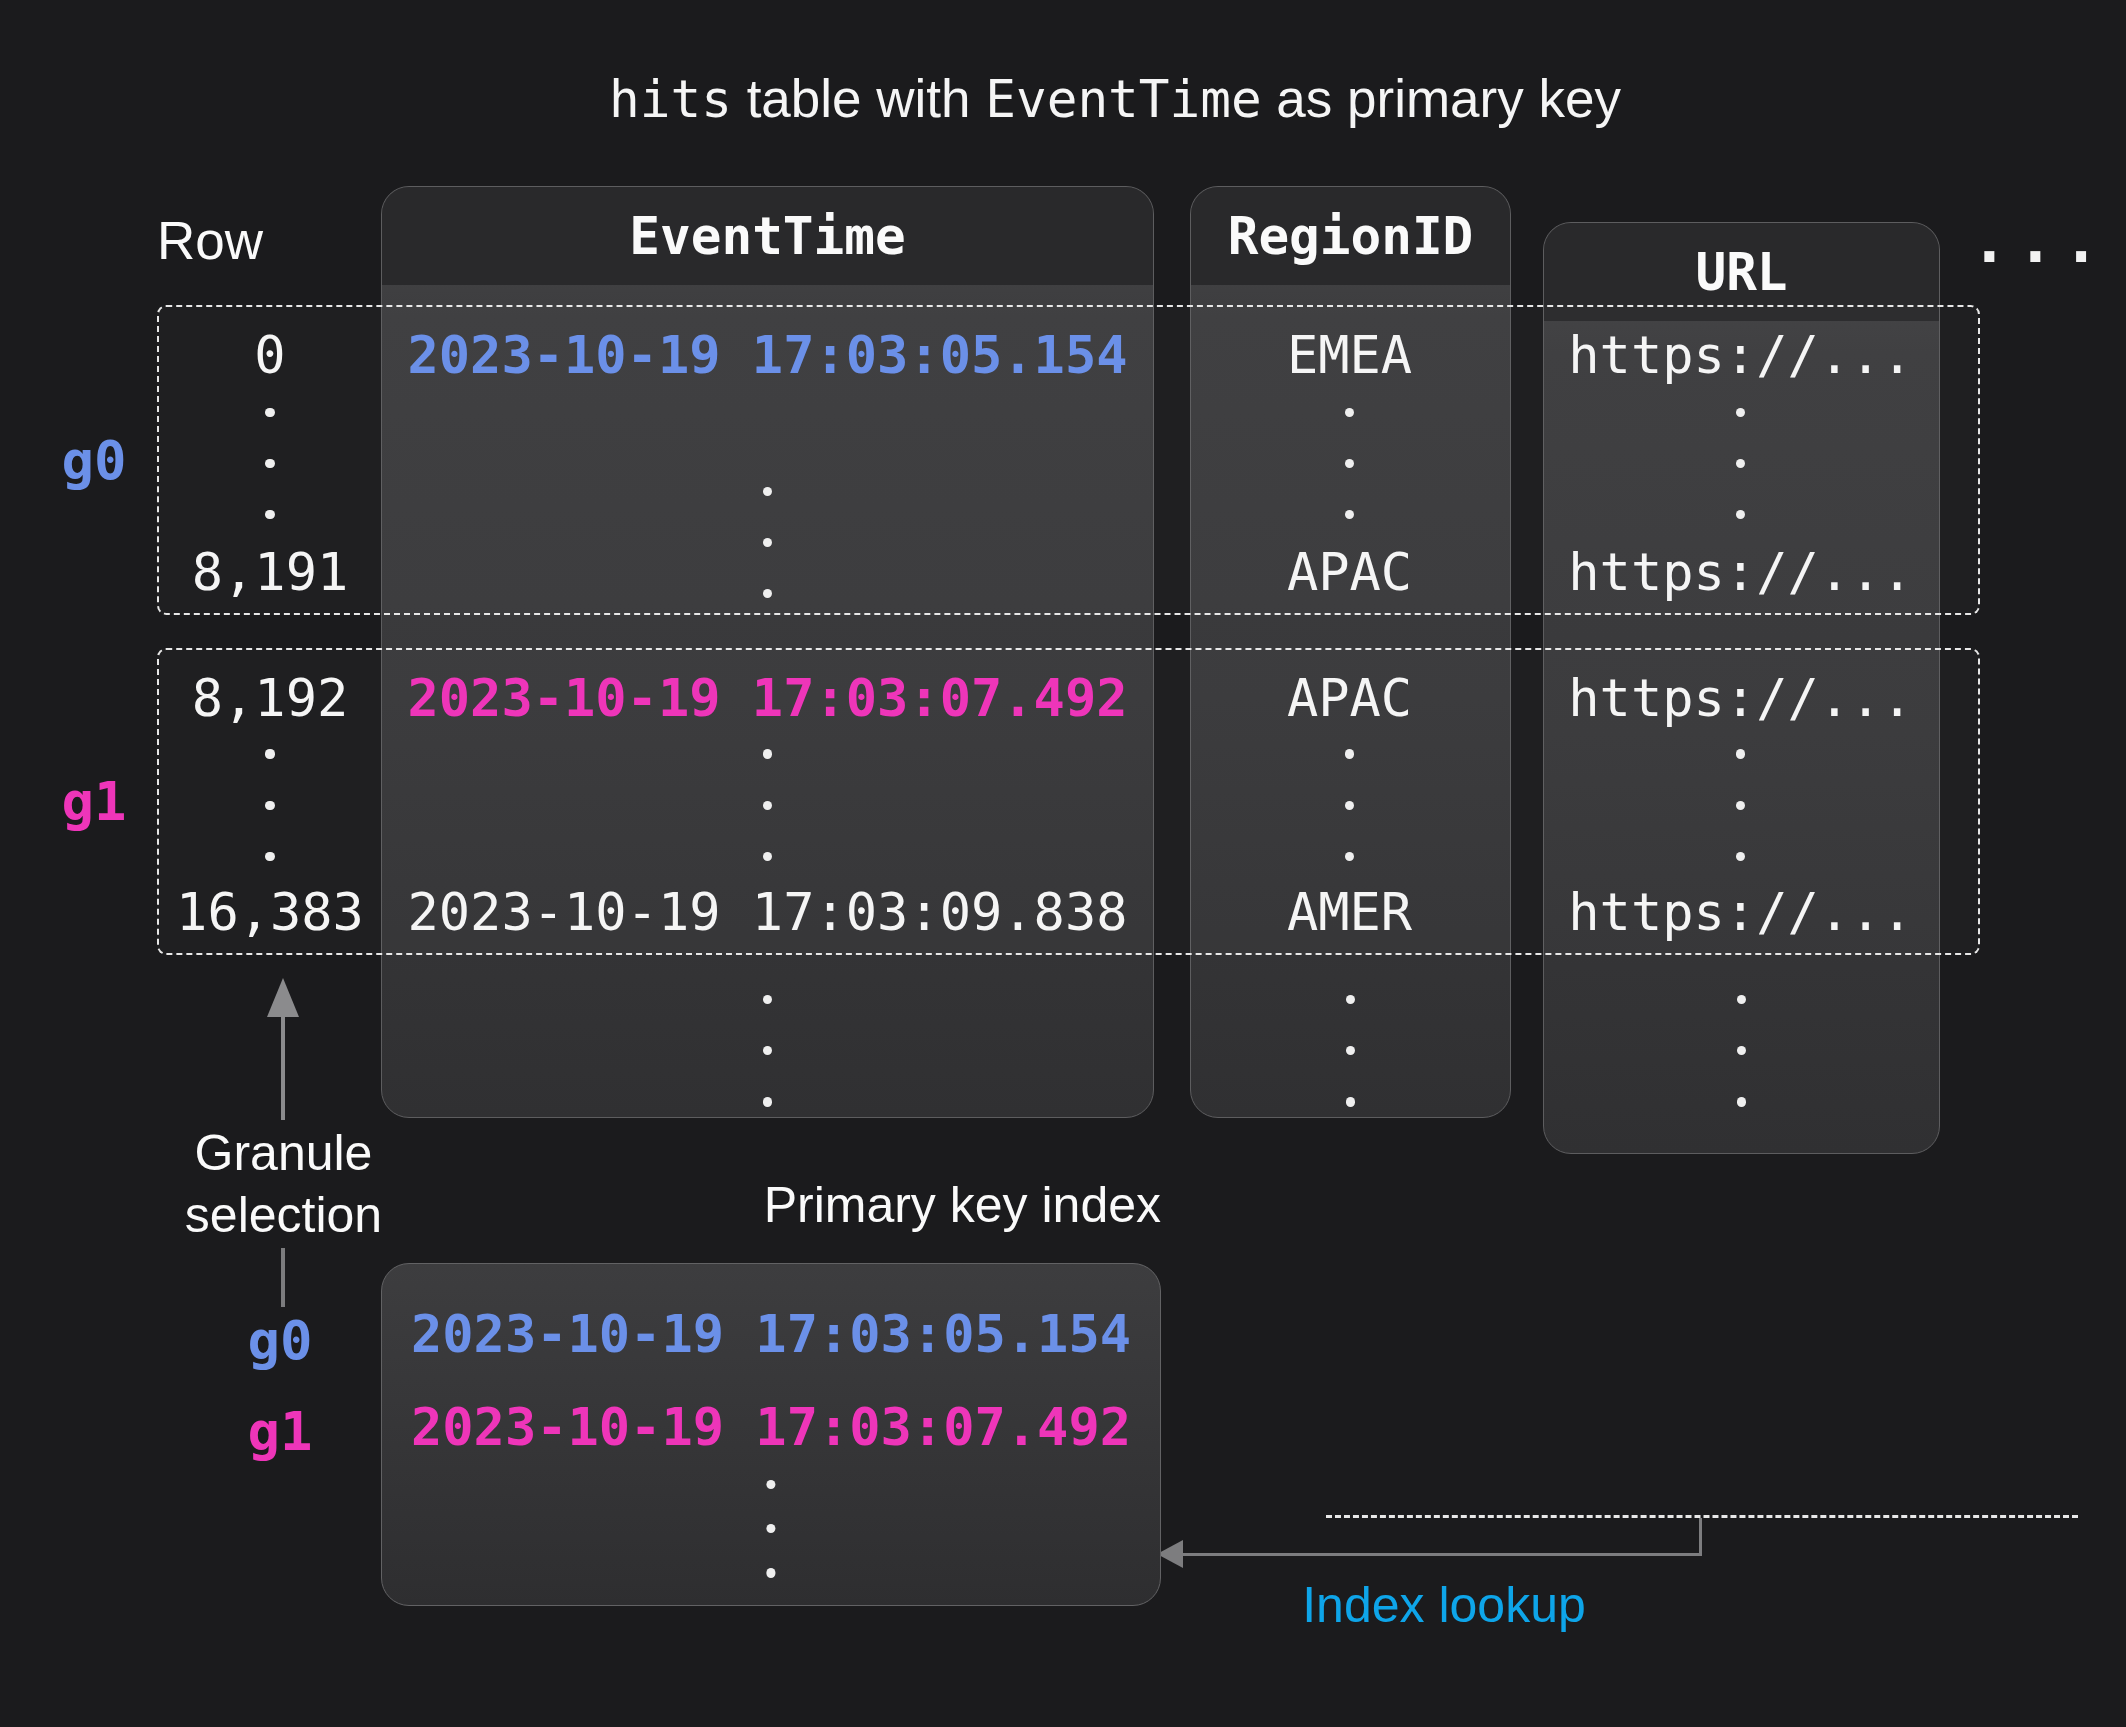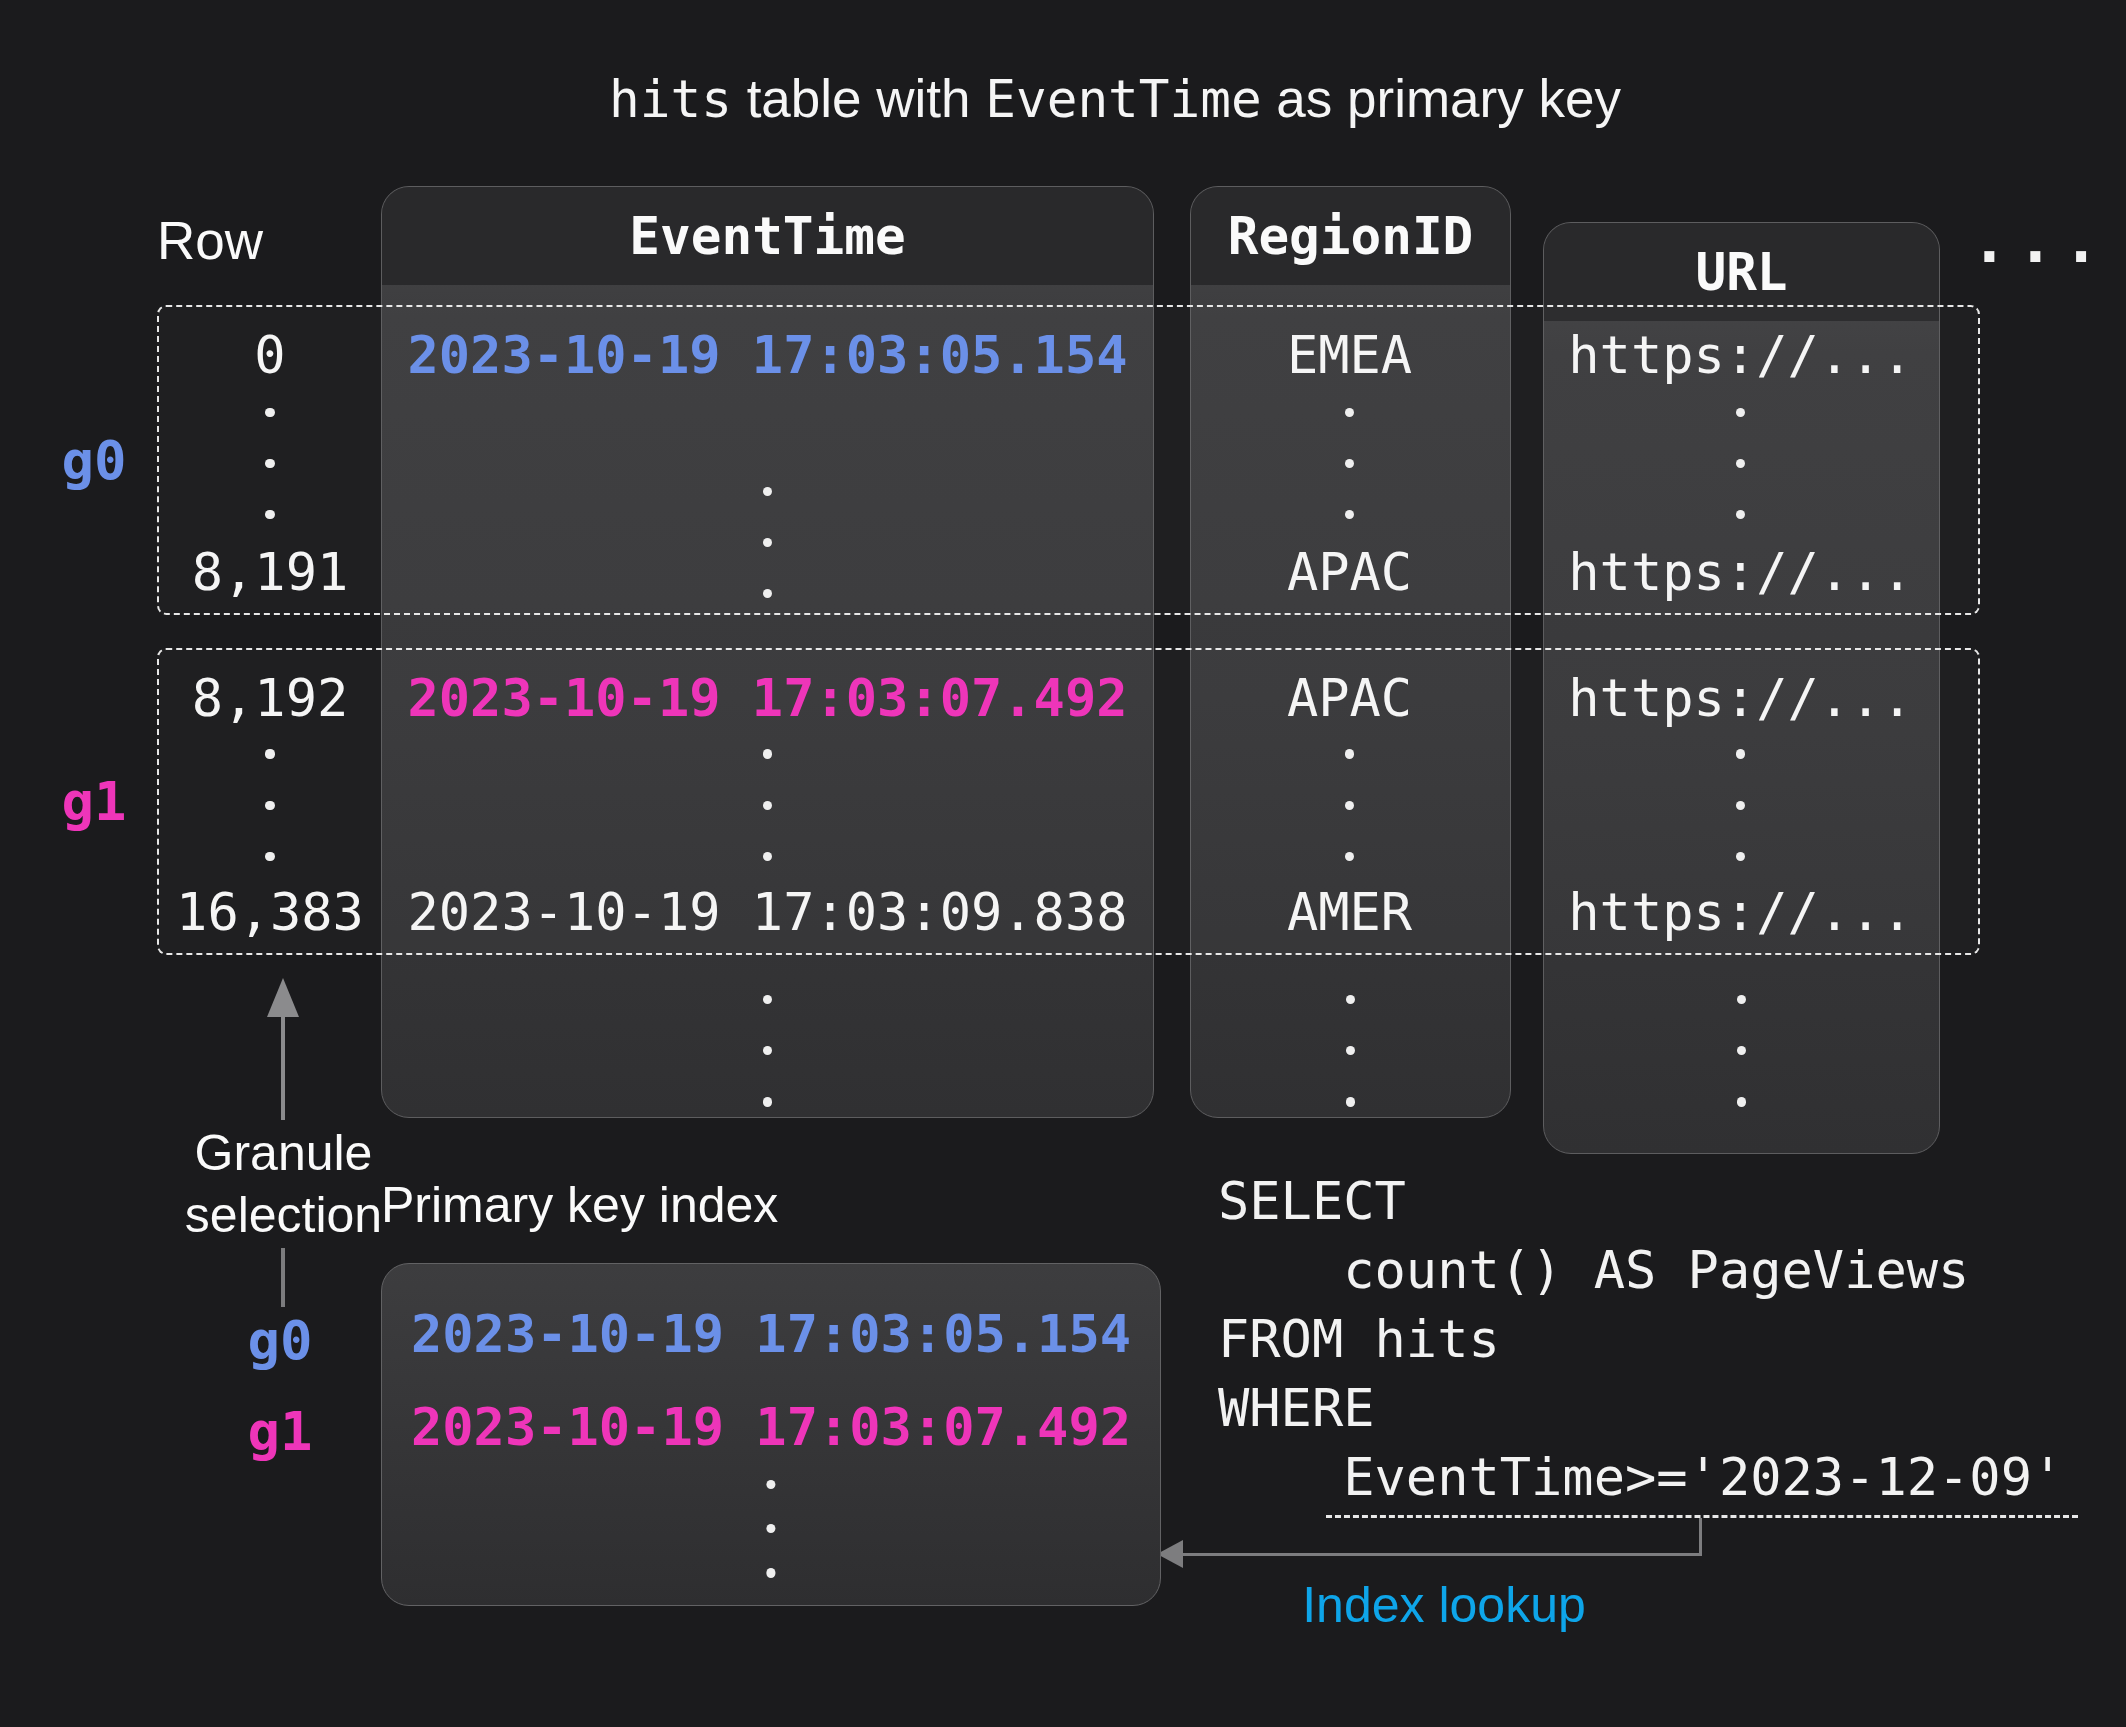--- a/index.html
+++ b/index.html
@@ -62,21 +62,21 @@
   
   .up-arrow-shaft{position:absolute;left:281px;top:1015px;width:3.7px;height:105px;background:#8b8b8d;}
   .up-arrow-head{position:absolute;left:267px;top:978px;width:0;height:0;
                  border-left:16.6px solid transparent;border-right:16.6px solid transparent;
                  border-bottom:39px solid #8b8b8d;}
   .granule-selection{position:absolute;left:145px;top:1122px;width:277px;text-align:center;
                      font-size:50px;line-height:62px;color:#fafafa;}
   .sel-connector{position:absolute;left:281px;top:1248px;width:3.7px;height:59px;background:#7c7c7e;}
 
   
-  .pk-title{position:absolute;left:381px;top:1176px;width:780px;text-align:left;
+  .pk-title{position:absolute;left:381px;top:1176px;width:780px;text-align:right;
             font-size:50px;font-weight:500;color:#fafafa;}
   .pk-box{position:absolute;left:381px;top:1263px;width:780px;height:343px;box-sizing:border-box;
           border:1.8px solid #626264;border-radius:28px;
           background:linear-gradient(180deg,#3d3d3f,#2e2e30);z-index:2;}
   .pk-row{position:absolute;left:0;width:100%;text-align:center;
           font-family:"DejaVu Sans Mono",monospace;font-weight:bold;font-size:52px;line-height:57px;}
   #pk-row-0{top:42px;color:var(--blue);}
   #pk-row-1{top:135px;color:var(--pink);}
   .pk-dots{position:absolute;left:50%;transform:translateX(-50%);top:216px;gap:35px;}
   .idx-label{position:absolute;width:120px;text-align:center;
@@ -224,25 +224,20 @@
   <div class="pk-box">
     <div class="pk-row" id="pk-row-0">2023-10-19 17:03:05.154</div>
     <div class="pk-row" id="pk-row-1">2023-10-19 17:03:07.492</div>
     <div class="vdots pk-dots">
         <i></i>
         <i></i>
         <i></i>
       </div>
   </div>
 
-  <pre class="sql">SELECT
-    count() AS PageViews
-FROM hits
-WHERE
-    EventTime&gt;='2023-12-09'</pre>
   <div class="sql-underline"></div>
 
   <div class="elbow-v"></div>
   <div class="elbow-h"></div>
   <div class="elbow-head"></div>
   <div class="index-lookup">Index lookup</div>
 
 </div>
 
 

